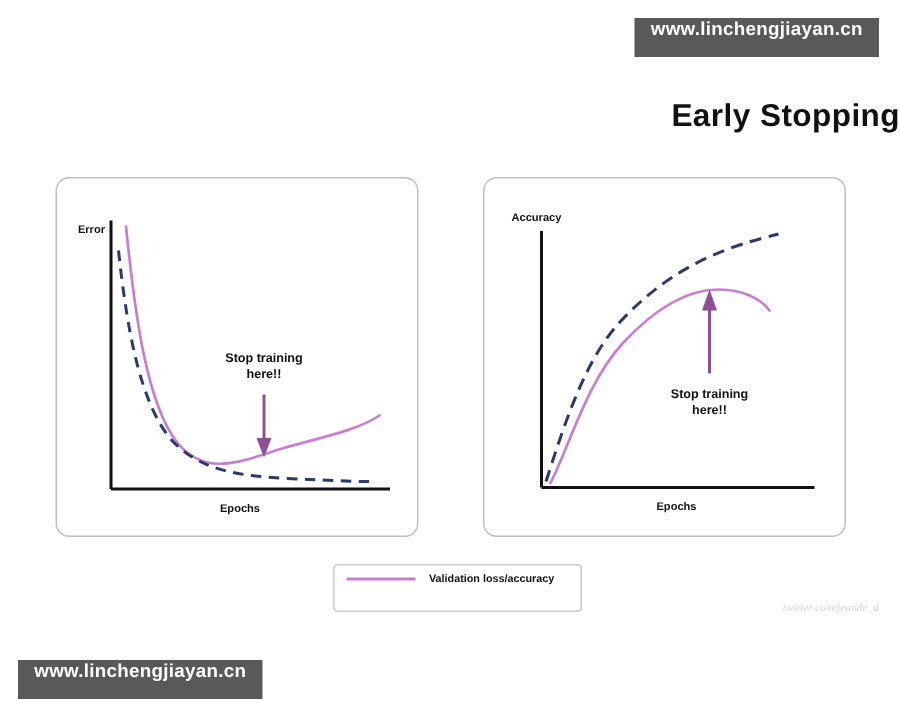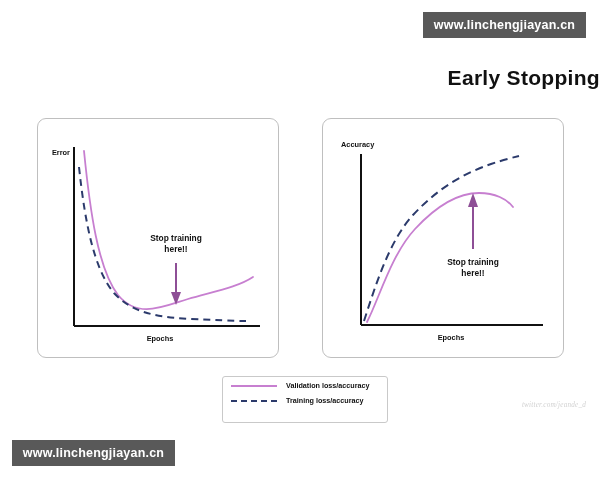--- a/index.html
+++ b/index.html
@@ -4,21 +4,21 @@
 <style>
   html,body{margin:0;padding:0;}
   body{
     width:600px;height:480px;background:#ffffff;
     font-family:"Liberation Sans", sans-serif;
     position:relative;overflow:hidden;
   }
   .watermark{
     position:absolute;background:#595959;color:#ffffff;
     font-size:12.5px;font-weight:bold;letter-spacing:.2px;
-    display:flex;align-items:center;justify-content:center;
+    display:flex;justify-content:center;
   }
   #wm-top{right:14px;top:12px;width:163px;height:26px;}
   #wm-bottom{left:12px;bottom:14px;width:163px;height:26px;}
   #page-title{
     position:absolute;top:66px;left:0;width:600px;text-align:right;
     font-size:21px;font-weight:bold;color:#111;letter-spacing:.3px;
   }
   .panel{
     position:absolute;top:118px;width:240px;height:238px;
     border:1px solid #bfbfbf;border-radius:9px;background:#fff;
@@ -28,21 +28,21 @@
   .panel svg{display:block;width:240px;height:238px;}
   .axis-label{
     font-family:"Liberation Sans", sans-serif;
     font-size:7.4px;font-weight:bold;fill:#111;
   }
   .annot{
     font-family:"Liberation Sans", sans-serif;
     font-size:8.4px;font-weight:bold;fill:#111;
   }
   #legend{
-    position:absolute;left:222px;top:376px;width:166px;height:47px;
+    position:absolute;left:222px;top:376px;width:166px;height:32px;
     border:1px solid #c9c9c9;border-radius:3px;background:#fff;
     padding:0;box-sizing:border-box;
   }
   .legend-row{
     display:flex;align-items:center;height:15px;margin-top:0;
     padding-left:8px;
   }
   .legend-row:first-child{margin-top:1px;}
   .swatch{width:46px;height:10px;flex:none;margin-right:9px;position:relative;}
   .swatch-solid::before{
@@ -97,23 +97,19 @@
     <text class="axis-label" x="18" y="28">Accuracy</text>
     <text class="axis-label" x="128" y="221" text-anchor="middle">Epochs</text>
   </svg>
 </div>
 
 <div id="legend">
   <div class="legend-row">
     <span class="swatch swatch-solid"></span>
     <span class="legend-text">Validation loss/accuracy</span>
   </div>
-  <div class="legend-row">
-    <span class="swatch swatch-dashed"></span>
-    <span class="legend-text">Training loss/accuracy</span>
-  </div>
 </div>
 
 <div id="credit">twitter.com/jeande_d</div>
 
 <div class="watermark" id="wm-bottom">
   <span>www.linchengjiayan.cn</span>
 </div>
 
 </body></html>

